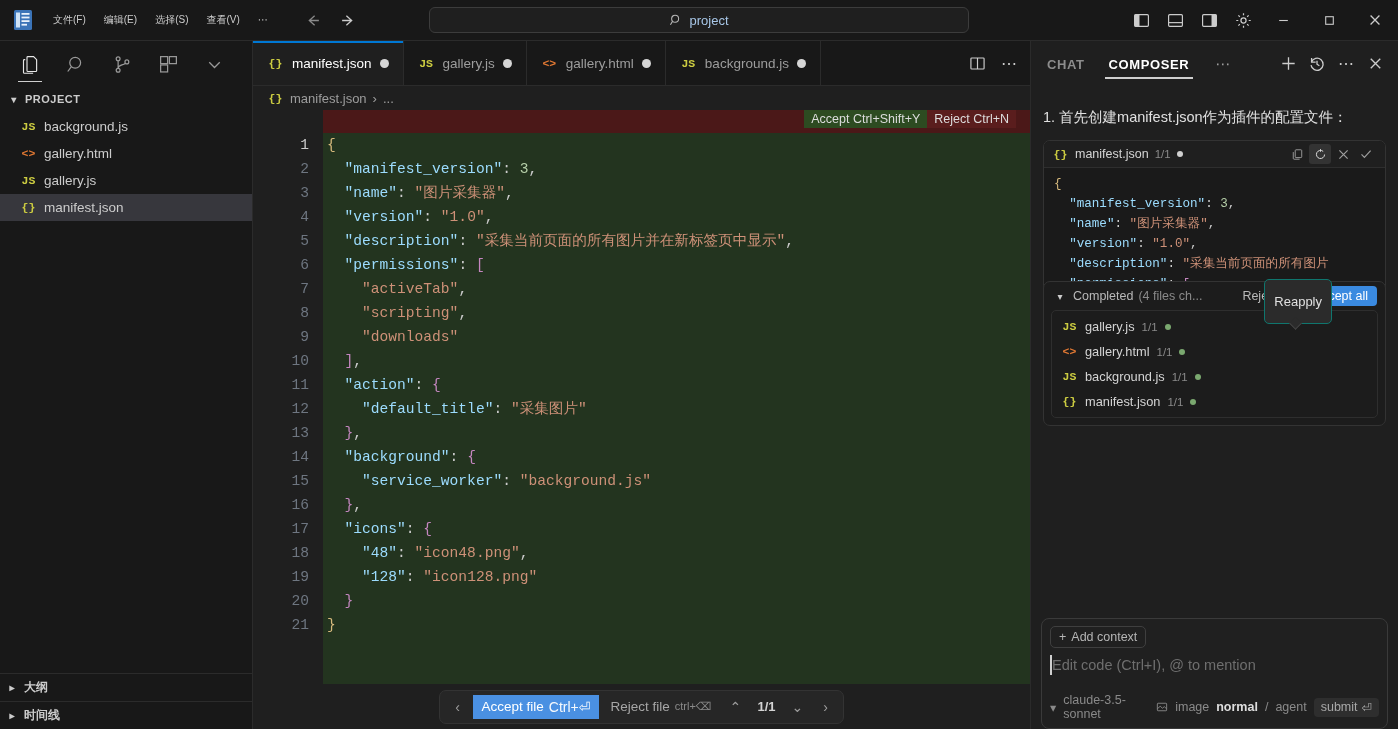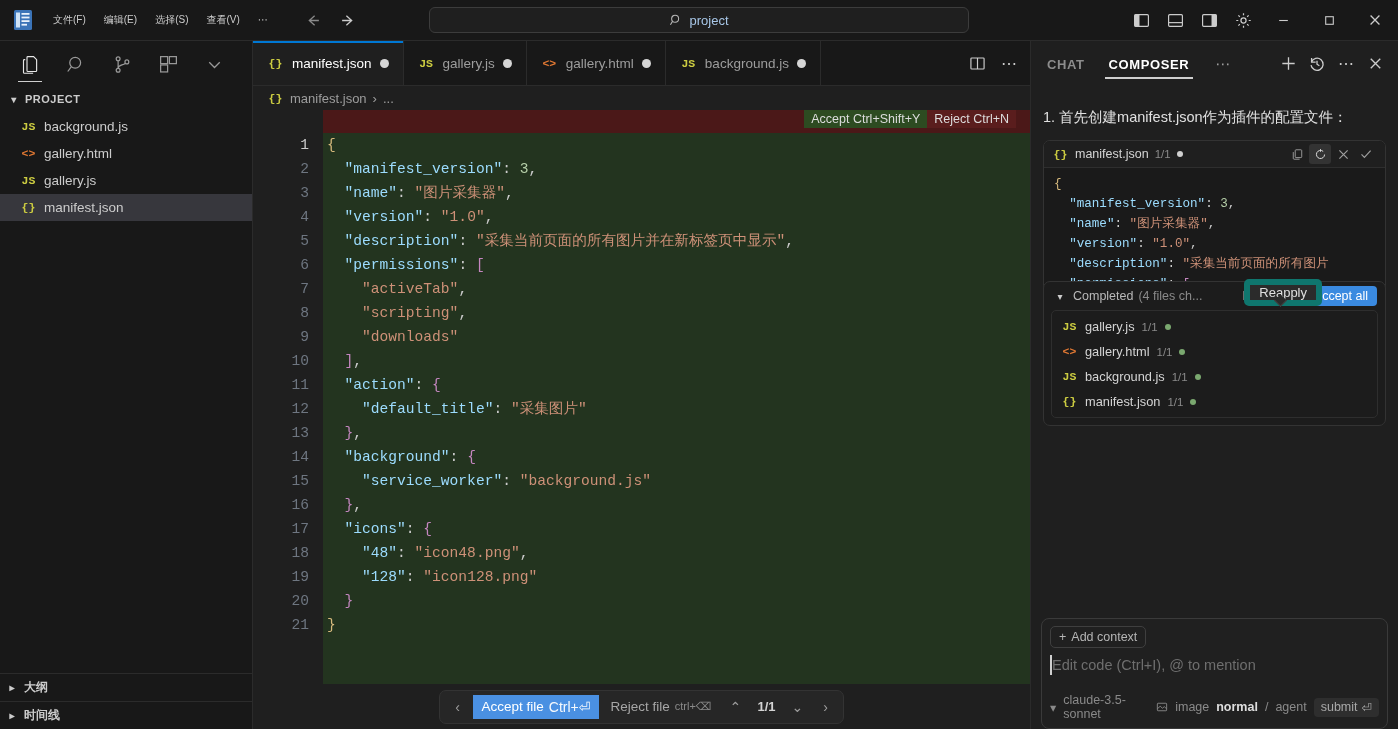--- a/index.html
+++ b/index.html
@@ -147,22 +147,22 @@
 
   .chat-body { flex:1; overflow:hidden; padding:0 12px; position:relative; }
   .checkpoint { display:flex; align-items:center; gap:6px; font-size:11.5px; color:#8a8a8a;
       font-family:"Liberation Mono", monospace; margin:4px 0 8px 2px; }
   .checkpoint .restore { color:#8a8a8a; text-decoration:none; }
 
   .user-msg { border:1px solid #3a3a3a; border-radius:7px; padding:9px 11px; font-size:14.5px;
      line-height:25px; color:#e0e0e0; background:#212121; }
   .assist { margin-top:18px; font-size:14.5px; line-height:26px; color:#e0e0e0; }
   .assist p { margin-bottom:10px; }
-  .tooltip { position:absolute; right:76px; top:193px; background:#2b2b2b; border:6px solid #0f766e;
-     border-radius:5px; padding:0 9px; font-size:13px; color:#e0e0e0; z-index:20; }
+  .tooltip { position:absolute; right:66px; top:193px; background:#2b2b2b; border:1px solid #0f766e;
+     border-radius:5px; padding:14px 9px; font-size:13px; color:#e0e0e0; z-index:20; }
   .tooltip::after { content:""; position:absolute; bottom:-5px; left:26px; width:8px;height:8px;
      background:#2b2b2b; border-right:1px solid #454545; border-bottom:1px solid #454545;
      transform:rotate(45deg); }
 
   .codecard { border:1px solid #333; border-radius:7px; overflow:hidden; margin-top:2px; background:#1a1a1a;}
   .cc-head { height:27px; display:flex; align-items:center; gap:6px; padding:0 8px; background:#1f1f1f;
      border-bottom:1px solid #2e2e2e; font-size:12.5px; color:#d4d4d4; }
   .cc-head .cnt { color:#8a8a8a; font-size:11.5px; }
   .cc-head .mdot { width:6px;height:6px;border-radius:50%; background:#d0d0d0; }
   .cc-actions { margin-left:auto; display:flex; align-items:center; gap:1px; }

